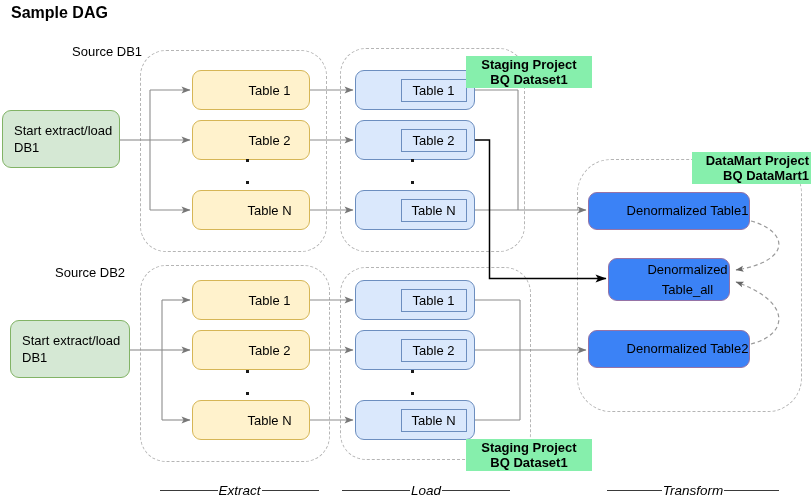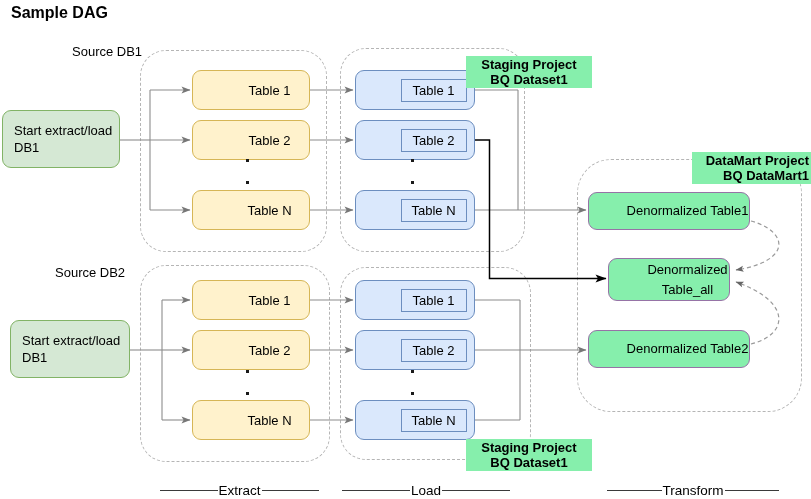--- a/index.html
+++ b/index.html
@@ -10,25 +10,25 @@
   .grp.dm{border-radius:34px;}
   svg.wires{position:absolute;left:0;top:0;z-index:2;}
   .node{position:absolute;box-sizing:border-box;z-index:3;display:flex;align-items:center;
         justify-content:center;font-size:13px;border-radius:9px;border:1px solid #000;padding-left:37px;}
   .green{background:#d5e8d4;border-color:#82b366;justify-content:flex-start;padding-left:11px;
          line-height:17px;text-align:left;}
   .yellow{background:#fff2cc;border-color:#d6b656;}
   .blue{background:#dae8fc;border-color:#6c8ebf;}
   .inner{width:64px;height:21px;border:1px solid #6c8ebf;background:#dae8fc;display:flex;
          align-items:center;justify-content:center;font-size:13px;}
-  .purple{background:#86efac;border-color:#9673a6;text-align:center;line-height:20px;}
+  .purple{background:#3b82f6;border-color:#9673a6;text-align:center;line-height:20px;}
   .lbl{position:absolute;font-size:13px;line-height:15px;z-index:4;white-space:nowrap;}
   .wlbl{background:#86efac;text-align:center;padding:1px 3px;white-space:normal;font-weight:bold;}
   .rlbl{text-align:right;}
-  .stage{position:absolute;display:flex;align-items:center;z-index:4;font-size:13.5px;height:16px;}
+  .stage{position:absolute;display:flex;align-items:center;z-index:4;font-size:13.5px;height:16px;font-style:italic;}
   .stage .rule{flex:1;height:0;border-top:1.2px solid #3a3a3a;}
   .stage .stxt{padding:0 1px;}
   .dot{position:absolute;width:3.2px;height:3.2px;background:#1a1a1a;z-index:3;overflow:hidden;
        color:transparent;font-size:1px;}
 </style>
 </head>
 <body>
 
 <div class="canvas">
 

